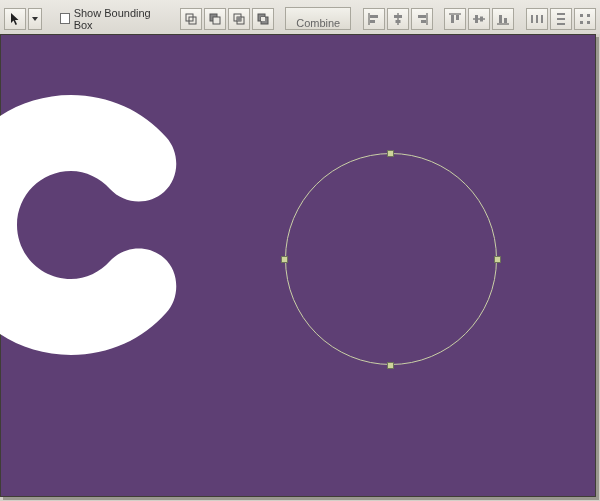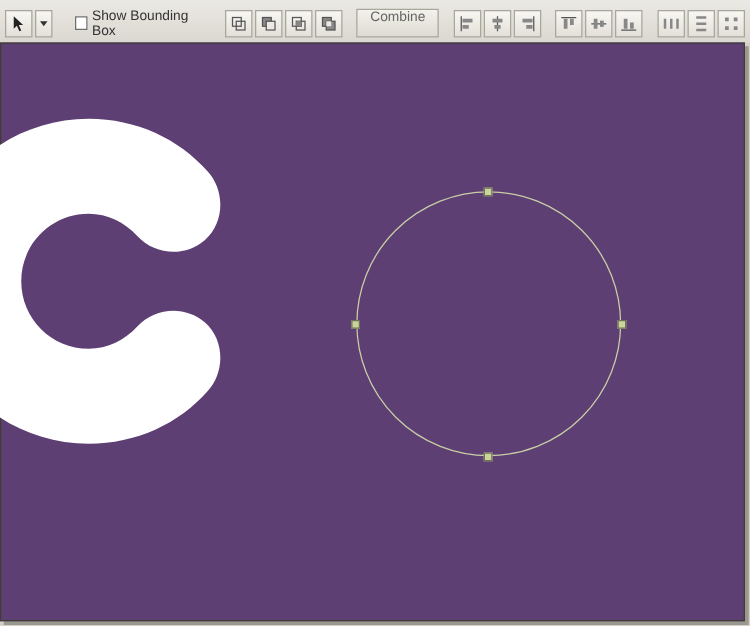--- a/index.html
+++ b/index.html
@@ -3,21 +3,21 @@
 <meta charset="utf-8">
 <style>
   html,body{margin:0;padding:0;width:600px;height:501px;overflow:hidden;font-family:Tahoma,Arial,sans-serif;font-size:11px;color:#333;background:#d4d0c8}
   .toolbar{display:flex;align-items:center;height:38px;padding:2px 4px;gap:4px;background:linear-gradient(#ebe9e3,#d9d6cf);border-bottom:1px solid #a7a59b;box-sizing:border-box}
   .tool-btn{width:22px;height:22px;border:1px solid #a9a79d;background:linear-gradient(#f8f7f2,#e3e0d8);display:flex;align-items:center;justify-content:center;box-sizing:border-box}
   .tool-btn.dd{width:14px}
   .group{display:flex;align-items:center;gap:2px}
   .sep{width:4px;height:22px}
   .chk-wrap{display:flex;align-items:center;gap:4px;padding:0 6px}
   .chk{width:11px;height:11px;border:1px solid #6f6f6f;background:#fff;box-sizing:border-box}
-  .combine-btn{height:21px;padding:0 10px;border:1px solid #a9a79d;background:linear-gradient(#f2f1eb,#dedbd2);color:#666;display:flex;align-items:flex-start}
+  .combine-btn{height:21px;padding:0 10px;border:1px solid #a9a79d;background:linear-gradient(#f2f1eb,#dedbd2);color:#666;display:flex;align-items:flex-end}
   .icon-svg{width:14px;height:14px}
   .canvas-wrap{position:absolute;left:0;top:34px;width:600px;height:467px;background:#d4d0c8}
   .artboard-shadow{position:absolute;left:3px;top:3px;width:596px;height:463px;background:#9a988f}
   .artboard{position:absolute;left:0;top:0;width:596px;height:463px;background:#5e3f74;border:1px solid #3f3d36;box-sizing:border-box}
   .c-shape{position:absolute;left:-70px;top:50px;width:280px;height:280px}
   .sel-ellipse{position:absolute;border:1px solid #c9cfa6;border-radius:50%;box-sizing:border-box}
   .handle{position:absolute;width:7px;height:7px;background:#cdd49a;border:1px solid #6d735a;box-sizing:border-box}
 </style>
 </head>
 <body>

